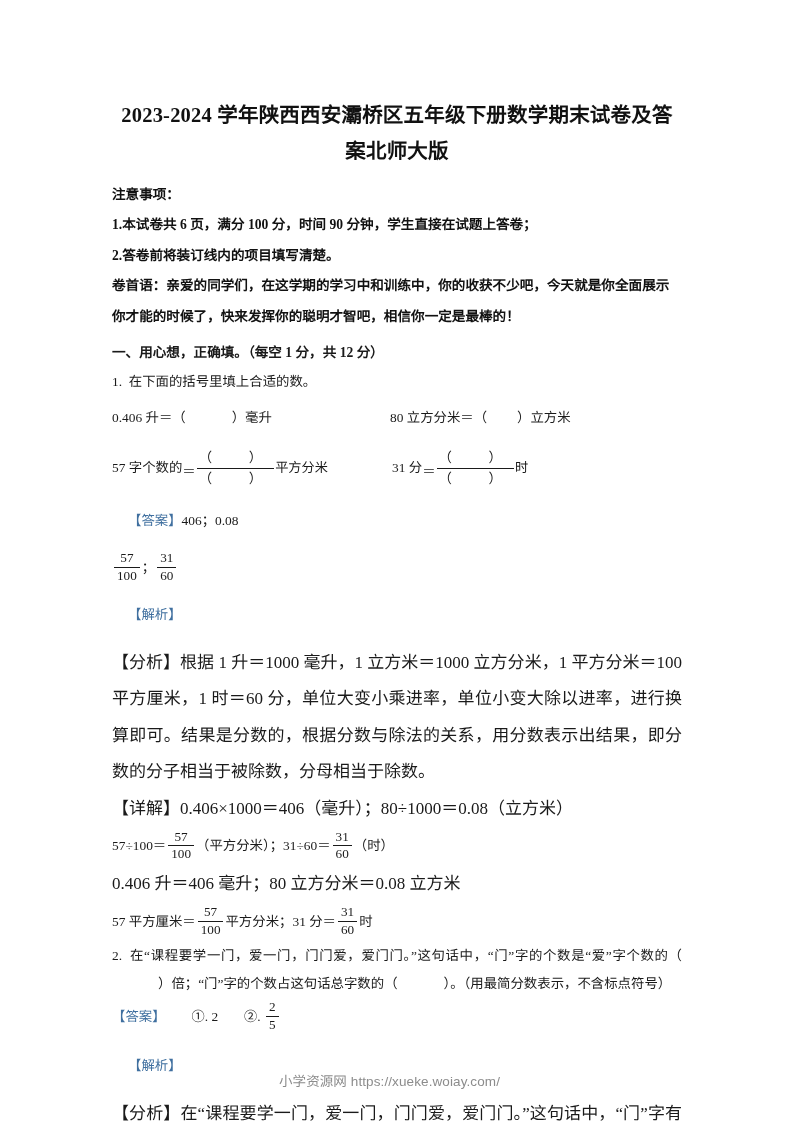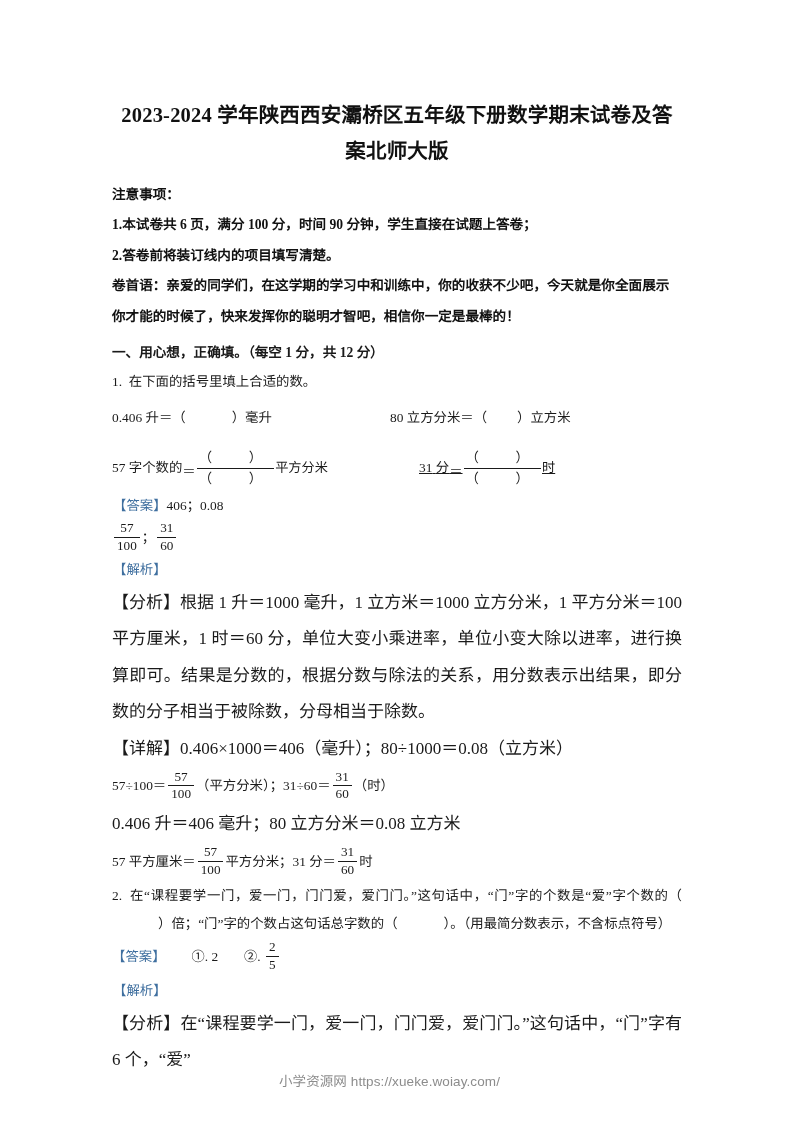--- a/index.html
+++ b/index.html
@@ -75,21 +75,21 @@
   }
 
   
   .tag {
     color: #3f6f9f;
     font-size: 13.4px;
   }
   .tag-line {
     font-size: 13.4px;
     line-height: 2.0;
-    margin: 1px;
+    margin: 16px;
   }
 
   
   .mrow {
     font-size: 13.4px;
     line-height: 2.0;
     margin: 0;
     display: block;
     white-space: nowrap;
   }
@@ -194,21 +194,21 @@
       </span>
       <span class="conv-item conv-right">
         <span>80</span>&nbsp;<span>立方分米</span>＝（<span class="mid-gap"></span>）<span>立方米</span>
       </span>
     </div>
 
     <div class="conv-row">
       <span class="conv-item conv-left">
         <span>57</span>&nbsp;<span>字个数的</span><span class="eqsign">＝</span><span class="bigfrac"><span class="num">（&nbsp;&nbsp;）</span><span class="den">（&nbsp;&nbsp;）</span></span><span class="unit-sub">平方分米</span>
       </span>
-      <span class="conv-item conv-right" style="left:307px;text-decoration:underline;">
+      <span class="conv-item conv-right" style="left:280px;">
         <span>31</span>&nbsp;<span>分</span><span class="eqsign">＝</span><span class="bigfrac"><span class="num">（&nbsp;&nbsp;）</span><span class="den">（&nbsp;&nbsp;）</span></span><span class="unit-sub">时</span>
       </span>
     </div>
 
     <p class="tag-line">
       <span class="tag">【答案】</span><span>406；0.08</span>
     </p>
     <p class="mrow" style="line-height:2.6;">
       <span class="frac">
         <span class="num">57</span>

